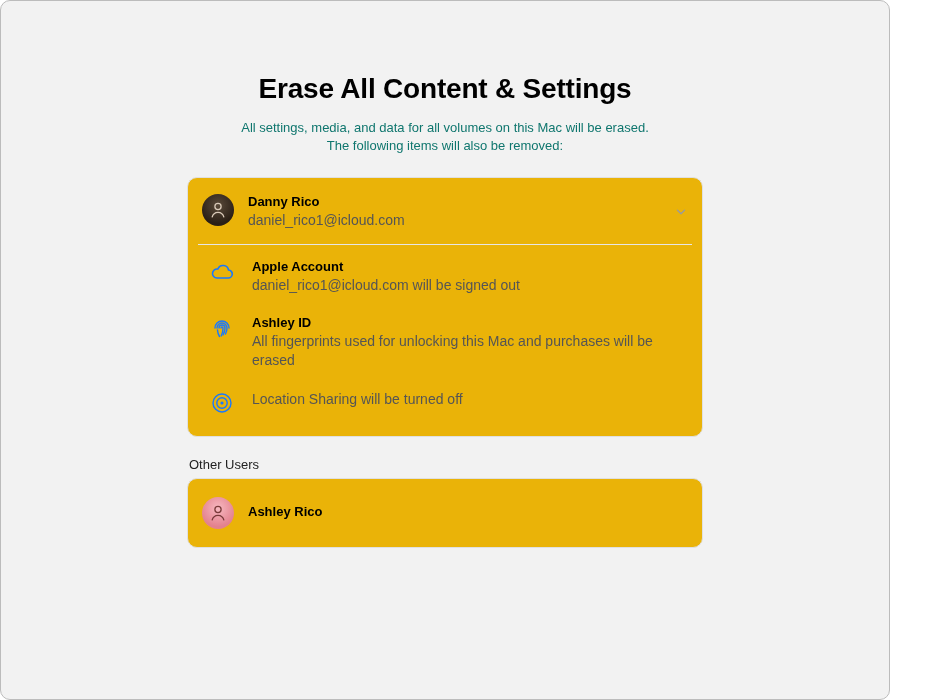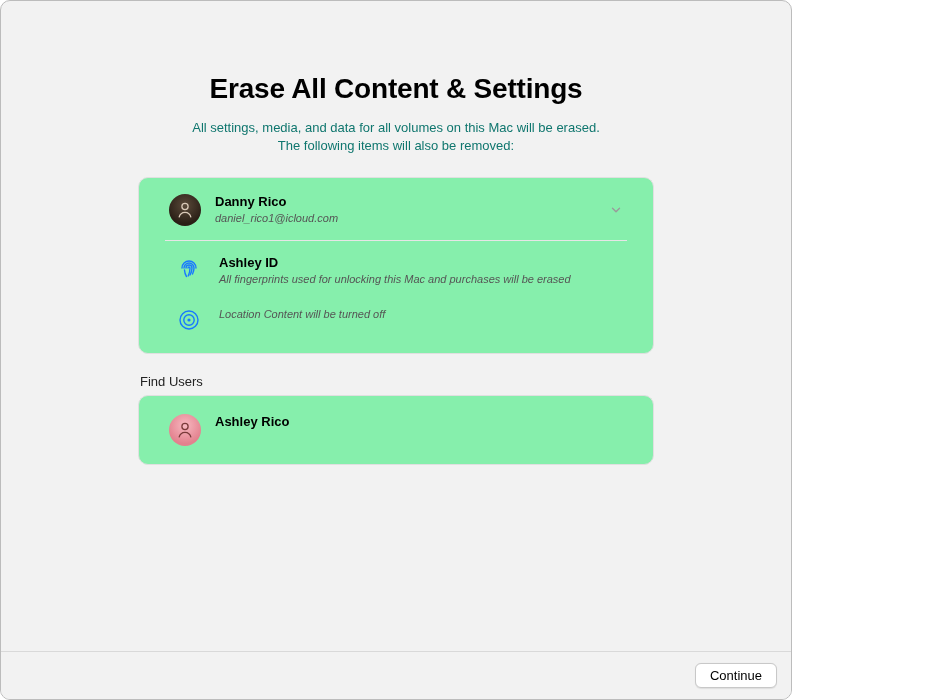--- a/index.html
+++ b/index.html
@@ -4,21 +4,21 @@
   <style>
     * { margin: 0; padding: 0; box-sizing: border-box; }
     html, body { width: 100%; height: 100%; }
     body {
       font-family: -apple-system, BlinkMacSystemFont, "Segoe UI", Helvetica, Arial, sans-serif;
       background: #fff;
       color: #000;
       -webkit-font-smoothing: antialiased;
     }
     .window {
-      width: 792px;
+      width: 890px;
       height: 700px;
       background: #f2f2f2;
       border: 1px solid #bcbcbc;
       border-radius: 10px;
       position: relative;
       overflow: hidden;
       display: flex;
       flex-direction: column;
     }
     .body-area {
@@ -38,24 +38,24 @@
     .subtitle {
       font-size: 13px;
       line-height: 1.4;
       color: #0f766e;
       text-align: center;
       white-space: pre-line;
       margin-bottom: 22px;
     }
     .card {
       width: 516px;
-      background: #86efac;
+      background: #eab308;
       border-radius: 10px;
       border: 1px solid #e0e0e0;
-      padding: 4px 16px;
+      padding: 4px 0;
     }
     .row {
       display: flex;
       align-items: flex-start;
       padding: 12px 14px;
       gap: 14px;
       position: relative;
     }
     .row.header-row {
       padding-bottom: 14px;
@@ -89,40 +89,39 @@
       padding-top: 1px;
     }
     .icon-slot svg { width: 24px; height: 24px; }
     .text-col { flex: 1; min-width: 0; }
     .row-title {
       font-size: 13px;
       font-weight: 700;
       line-height: 1.3;
     }
     .row-sub {
-      font-size: 11px;
+      font-size: 14px;
       color: #555;
       line-height: 1.35;
-      font-style: italic;
     }
     .chevron {
       color: #9a9a9a;
       align-self: center;
       flex-shrink: 0;
     }
     .chevron svg { width: 14px; height: 14px; display: block; }
     .section-label {
       width: 516px;
       font-size: 13px;
       color: #222;
       margin-top: 20px;
       margin-bottom: 6px;
       padding-left: 2px;
     }
-    .card.other .row { padding: 14px 14px; }
+    .card.other .row { padding: 14px 14px; align-items: center; }
     .footer {
       height: 48px;
       border-top: 1px solid #d9d9d9;
       background: #f2f2f2;
       display: flex;
       align-items: center;
       justify-content: flex-end;
       padding: 0 14px;
     }
     .btn {
@@ -159,20 +158,31 @@
           <div class="row-title">Danny Rico</div>
           <div class="row-sub">daniel_rico1@icloud.com</div>
         </div>
         <div class="chevron">
           <svg viewBox="0 0 24 24" fill="none" stroke="currentColor" stroke-width="2.4" stroke-linecap="round" stroke-linejoin="round">
               <polyline points="6 9 12 15 18 9"></polyline>
             </svg>
         </div>
       </div>
 
+      <div class="row item-row">
+        <div class="icon-slot">
+          <svg viewBox="0 0 24 24" fill="none" stroke="#1878ff" stroke-width="1.6" stroke-linejoin="round">
+            <path d="M7 18a4.5 4.5 0 1 1 .9-8.91A5.5 5.5 0 0 1 18.5 10 4 4 0 0 1 18 18H7z"></path>
+          </svg>
+        </div>
+        <div class="text-col">
+          <div class="row-title">Apple Account</div>
+          <div class="row-sub">daniel_rico1@icloud.com will be signed out</div>
+        </div>
+      </div>
 
       <div class="row item-row">
         <div class="icon-slot">
           <svg viewBox="0 0 24 24" fill="none" stroke="#1878ff" stroke-width="1.4" stroke-linecap="round">
             <path d="M5 12a7 7 0 0 1 14 0"></path>
             <path d="M7 12a5 5 0 0 1 10 0c0 2-.5 4-1.5 6"></path>
             <path d="M9 12a3 3 0 0 1 6 0c0 2.5-.8 5-2 7"></path>
             <path d="M11 12a1 1 0 0 1 2 0c0 3-.5 5.5-1.8 8"></path>
             <path d="M7.5 14c.2 3 1 5 2 6.5"></path>
           </svg>
@@ -185,41 +195,38 @@
 
       <div class="row item-row">
         <div class="icon-slot">
           <svg viewBox="0 0 24 24" fill="none" stroke="#1878ff" stroke-width="1.4" stroke-linecap="round">
             <circle cx="12" cy="12" r="9"></circle>
             <circle cx="12" cy="12" r="5.2"></circle>
             <circle cx="12" cy="12" r="1.6" fill="#1878ff" stroke="none"></circle>
           </svg>
         </div>
         <div class="text-col">
-          <div class="row-sub">Location Content will be turned off</div>
+          <div class="row-sub">Location Sharing will be turned off</div>
         </div>
       </div>
 
     </div>
 
-    <div class="section-label">Find Users</div>
+    <div class="section-label">Other Users</div>
 
     <div class="card other">
       <div class="row">
         <div class="avatar pink">
           <svg viewBox="0 0 24 24" fill="none" stroke="#7a3a3a" stroke-width="1.4">
             <circle cx="12" cy="8.2" r="3.4"></circle>
             <path d="M5.5 20c1-4 4-5.5 6.5-5.5s5.5 1.5 6.5 5.5"></path>
           </svg>
         </div>
         <div class="text-col">
           <div class="row-title">Ashley Rico</div>
         </div>
       </div>
     </div>
 
   </div>
 
-  <div class="footer">
-    <button class="btn">Continue</button>
-  </div>
 
 </div>
 
 </body></html>

